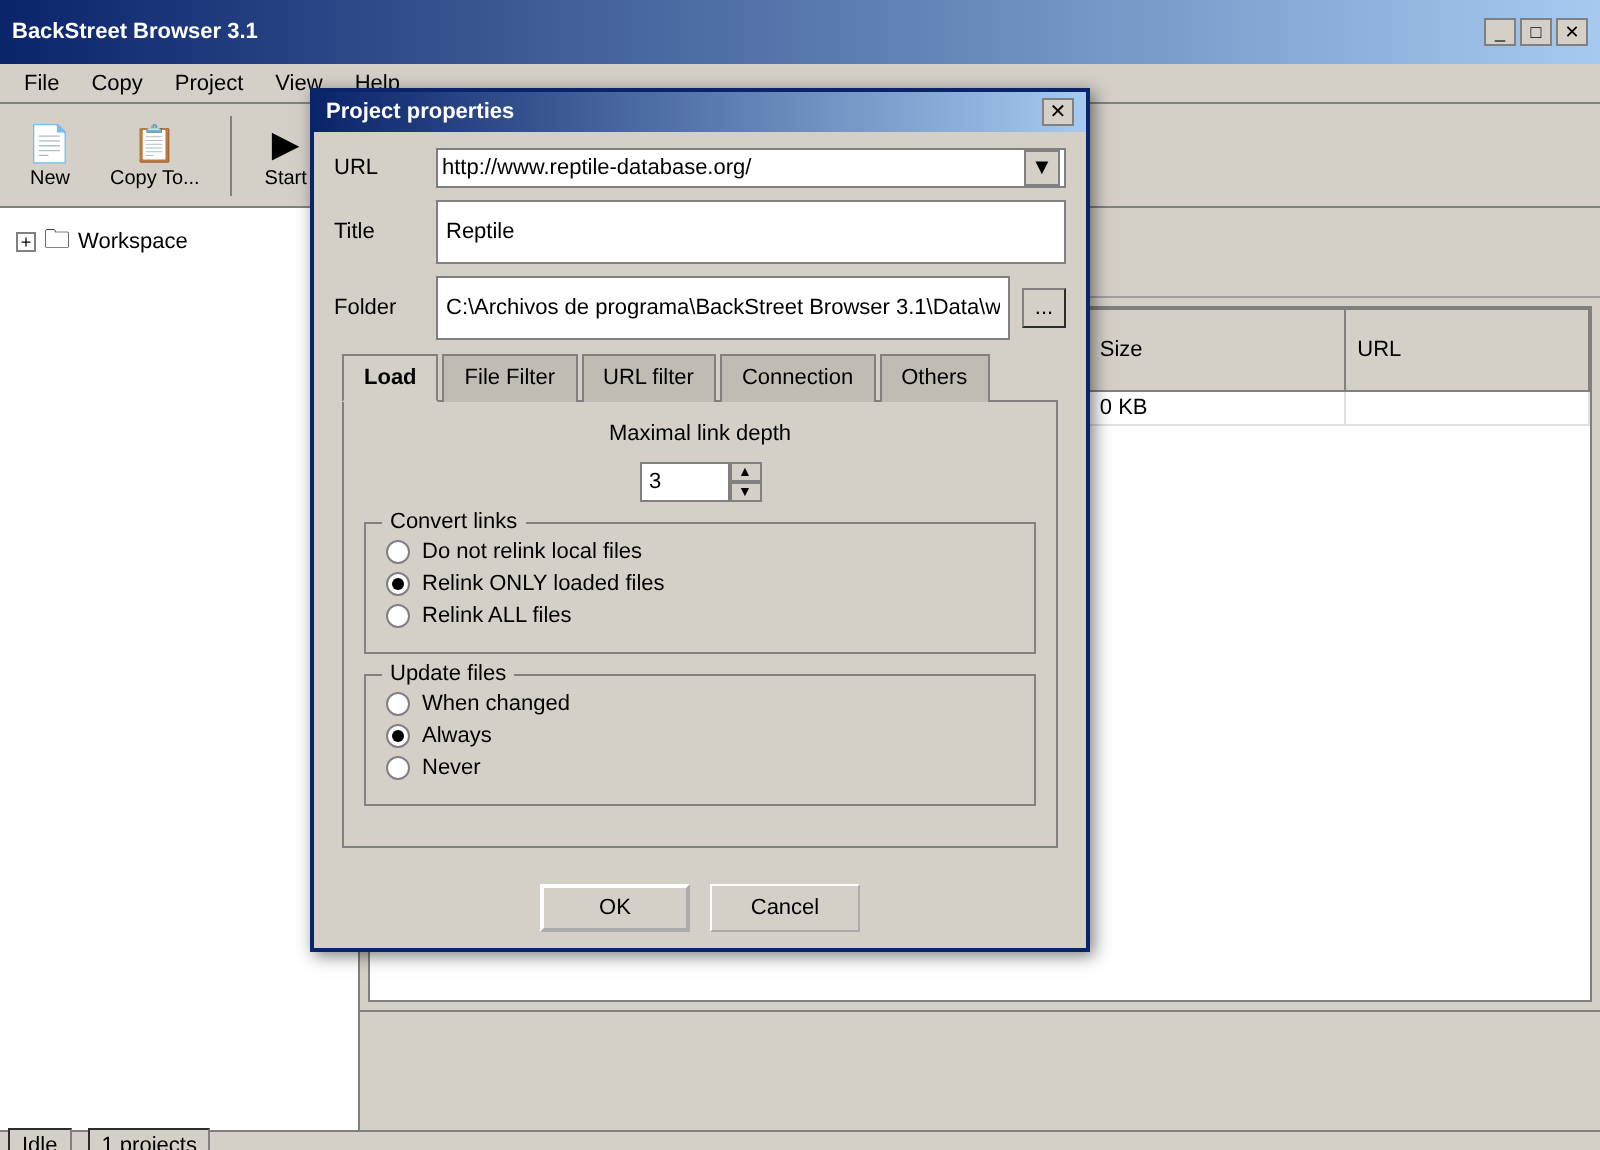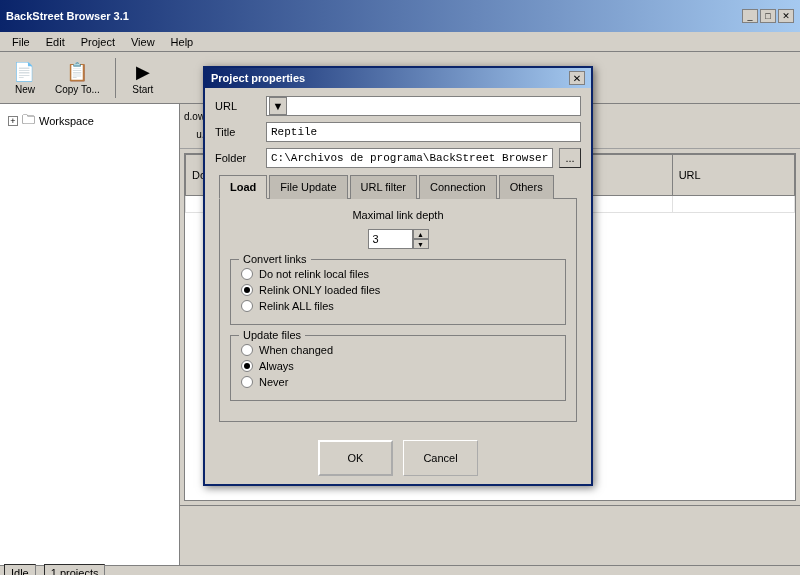--- a/index.html
+++ b/index.html
@@ -219,26 +219,25 @@
       display: flex;
       align-items: center;
       font-size: 11px;
       background: #d4d0c8;
     }
 
     
     .dialog {
       position: absolute;
       left: 155px;
-      top: 66px;
+      top: 44px;
       width: 390px;
       background: #d4d0c8;
       border: 2px solid #0a246a;
       box-shadow: 2px 2px 8px rgba(0,0,0,0.5);
-      margin-left: 48px;
     }
     .dialog-title-bar {
       background: linear-gradient(to right, #0a246a, #a6caf0);
       color: white;
       padding: 3px 6px;
       display: flex;
       align-items: center;
       justify-content: space-between;
       height: 20px;
     }
@@ -268,26 +267,25 @@
       gap: 6px;
     }
     .field-label {
       width: 45px;
       text-align: left;
       font-size: 11px;
       flex-shrink: 0;
     }
     .field-input {
       flex: 1;
-      height: 20px;
+      height: 32px;
       border: 1px solid #808080;
       background: white;
       padding: 1px 4px;
       font-size: 11px;
-      font-family: Liberation Mono, monospace;
     }
     .field-select {
       flex: 1;
       height: 20px;
       border: 1px solid #808080;
       background: white;
       padding: 1px 2px;
       font-size: 11px;
       display: flex;
       align-items: center;
@@ -429,21 +427,21 @@
 
     
     .dialog-buttons {
       display: flex;
       justify-content: center;
       gap: 10px;
       padding: 10px 10px 8px 10px;
     }
     .dialog-btn {
       width: 75px;
-      height: 36px;
+      height: 24px;
       background: #d4d0c8;
       border: 1px outset #ffffff;
       cursor: pointer;
       font-size: 11px;
       display: flex;
       align-items: center;
       justify-content: center;
     }
     .dialog-btn.default {
       border: 2px outset #ffffff;
@@ -456,21 +454,21 @@
   <span class="title-bar-text">BackStreet Browser 3.1</span>
   <div class="title-bar-buttons">
     <button class="title-bar-btn">_</button>
     <button class="title-bar-btn">□</button>
     <button class="title-bar-btn">✕</button>
   </div>
 </div>
 
 <div class="menu-bar">
   <span class="menu-item">File</span>
-  <span class="menu-item">Edit</span>
+  <span class="menu-item">Copy</span>
   <span class="menu-item">Project</span>
   <span class="menu-item">View</span>
   <span class="menu-item">Help</span>
 </div>
 
 <div class="toolbar">
   <button class="toolbar-btn">
     <div class="toolbar-icon">📄</div>
     <span>New</span>
   </button>
@@ -550,38 +548,39 @@
   <div class="dialog-title-bar">
     <span class="dialog-title-text">Project properties</span>
     <button class="dialog-close-btn">✕</button>
   </div>
 
   <div class="dialog-body">
 
     <div class="field-row">
       <span class="field-label">URL</span>
       <div class="field-select" style="flex:1; border:1px solid #808080; background:white; height:20px; display:flex; align-items:center; padding:0 2px;">
+        <span style="flex:1; font-size:11px; overflow:hidden;">http://www.reptile-database.org/</span>
         <div class="select-arrow">▼</div>
       </div>
     </div>
 
     <div class="field-row">
       <span class="field-label">Title</span>
       <input class="field-input" type="text" value="Reptile" style="">
     </div>
 
     <div class="field-row">
       <span class="field-label">Folder</span>
       <input class="field-input" type="text" style="flex: 1 1 0%;" value="C:\Archivos de programa\BackStreet Browser 3.1\Data\www.r">
       <button class="folder-btn">...</button>
     </div>
 
     <div class="tabs">
       <div class="tab active">Load</div>
-      <div class="tab">File Update</div>
+      <div class="tab">File Filter</div>
       <div class="tab">URL filter</div>
       <div class="tab">Connection</div>
       <div class="tab">Others</div>
     </div>
 
     <div class="tab-content">
 
       <div class="depth-row">
         <span class="depth-label">Maximal link depth</span>
         <div style="display:flex; align-items:center;">

